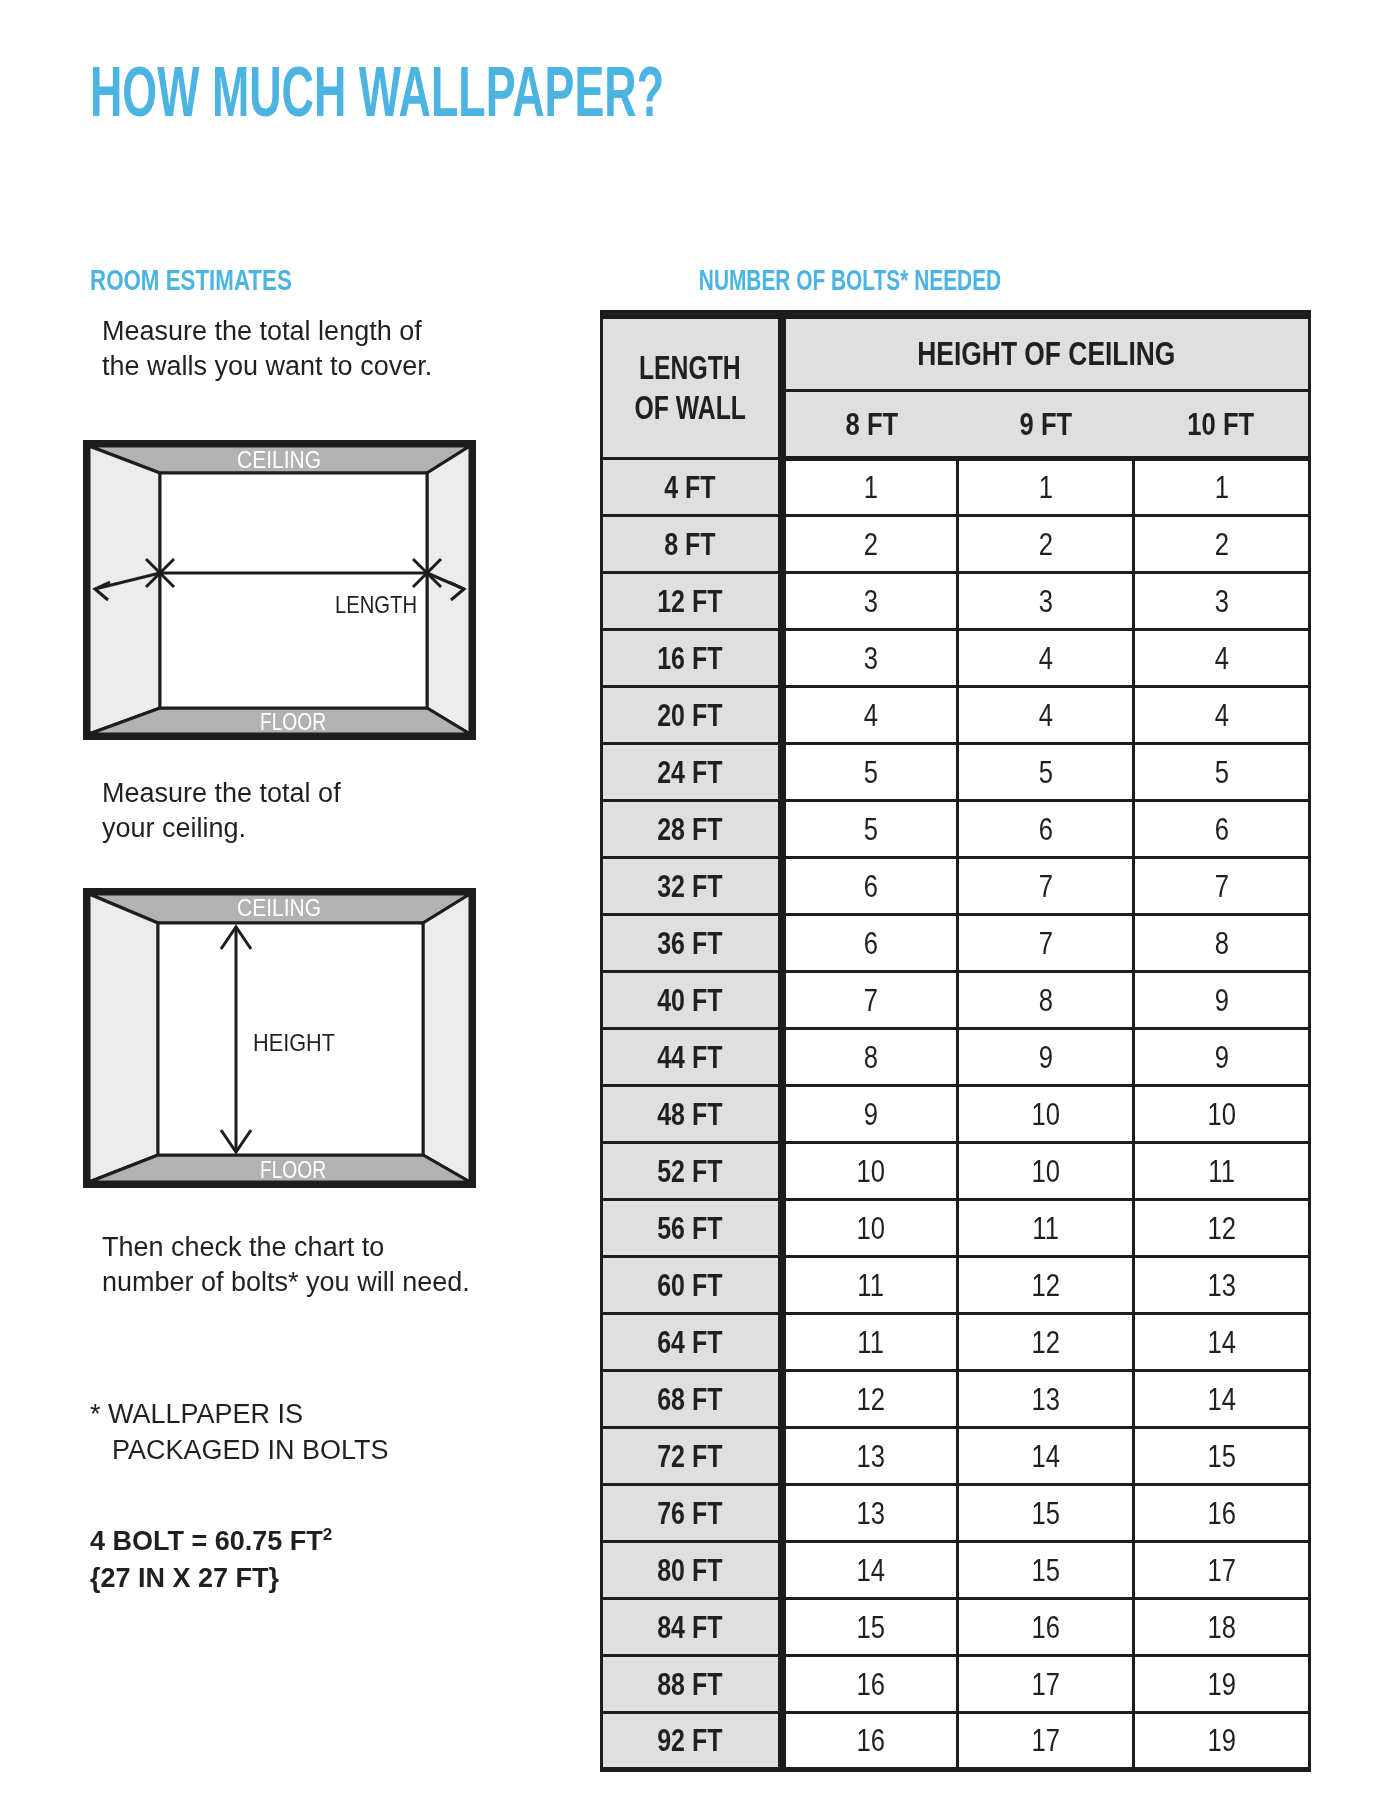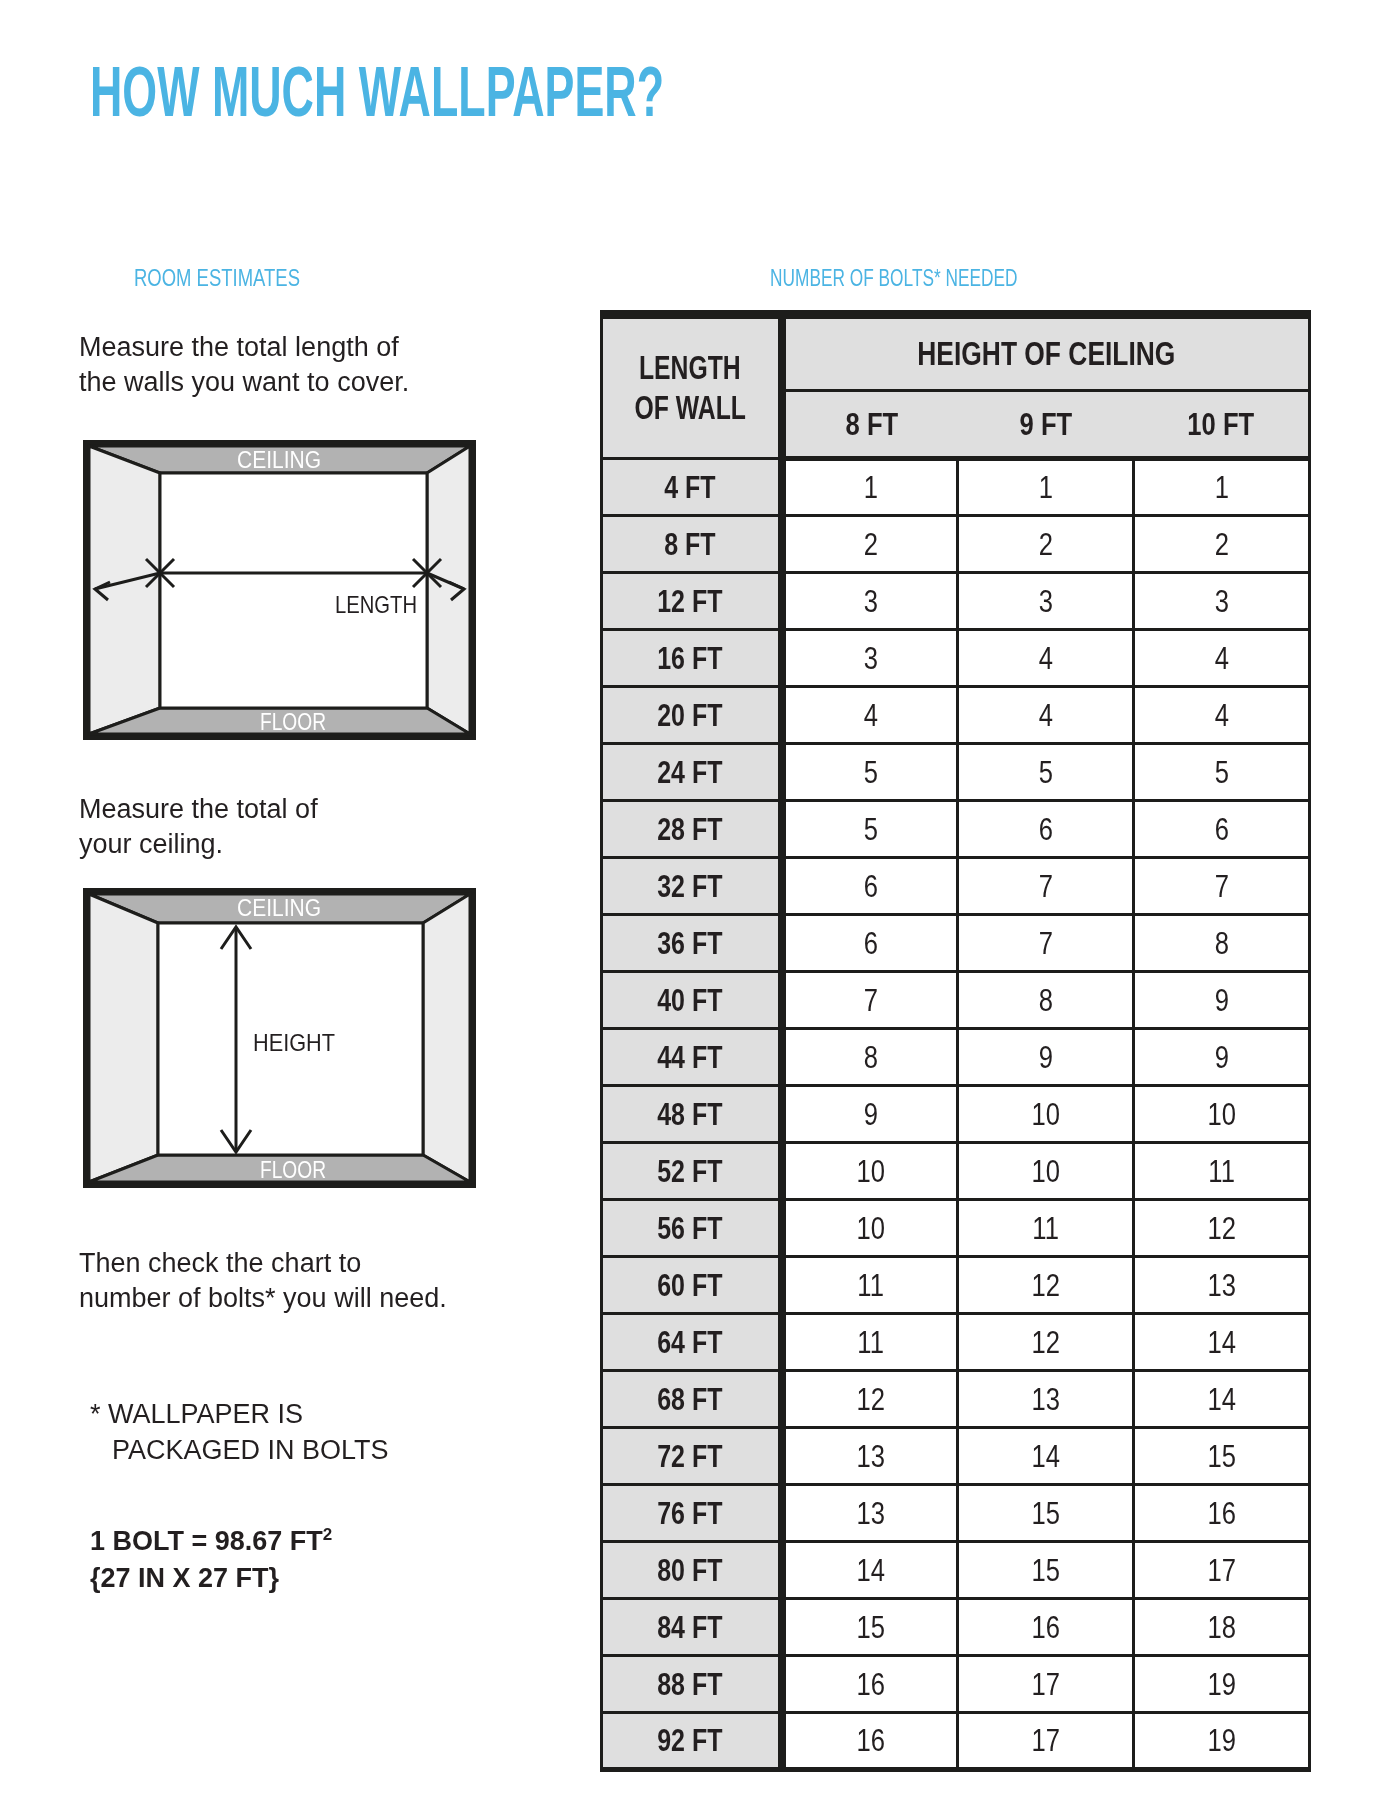--- a/index.html
+++ b/index.html
@@ -8,25 +8,25 @@
   }
   html,body{margin:0;padding:0;background:#ffffff;}
   .page{position:relative;width:1391px;height:1800px;background:#fff;overflow:hidden;
         font-family:"Liberation Sans",sans-serif;color:var(--ink);}
   
   .sq{display:inline-block;white-space:nowrap;transform:scaleX(var(--sx,.78));transform-origin:var(--so,50%) 50%;}
   .sql{--so:0;}
   .abs{position:absolute;}
 
   .title{left:90px;top:52px;font-size:70px;font-weight:bold;color:var(--blue);letter-spacing:0;}
-  .sect{font-size:24px;font-weight:normal;color:var(--blue);margin-left:44px;}
+  .sect{font-size:29px;font-weight:bold;color:var(--blue);}
   .sect-left{left:90px;top:264px;}
   .sect-table{left:600px;top:264px;width:500px;text-align:center;}
 
-  .para{left:79px;font-size:27px;line-height:35px;color:var(--ink);margin-top:16px;}
+  .para{left:102px;font-size:27px;line-height:35px;color:var(--ink);}
   .p1{top:314px;} .p2{top:776px;} .p3{top:1230px;}
 
   .footnote{left:90px;top:1396px;font-size:27px;font-weight:normal;line-height:36px;}
   .footnote .ind{padding-left:22px;}
   .boltinfo{left:90px;top:1516px;font-size:27px;font-weight:bold;line-height:37px;}
   .boltinfo sup{font-size:17px;}
 
   .diagram{left:83px;width:393px;height:300px;}
   .d1{top:440px;} .d2{top:888px;}
 
@@ -120,21 +120,21 @@
     <div>Then check the chart to</div>
     <div>number of bolts* you will need.</div>
   </div>
 
   <div class="abs footnote">
     <div>* WALLPAPER IS</div>
     <div class="ind">PACKAGED IN BOLTS</div>
   </div>
 
   <div class="abs boltinfo">
-    <div><span>1 BOLT = 98.67 FT</span><sup>2</sup></div>
+    <div><span>4 BOLT = 60.75 FT</span><sup>2</sup></div>
     <div>{27 IN X 27 FT}</div>
   </div>
 
   <table class="bolts">
     <colgroup>
       <col style="width:180px">
         <col style="width:176px">
         <col style="width:176px">
         <col style="width:176px">
     </colgroup>

